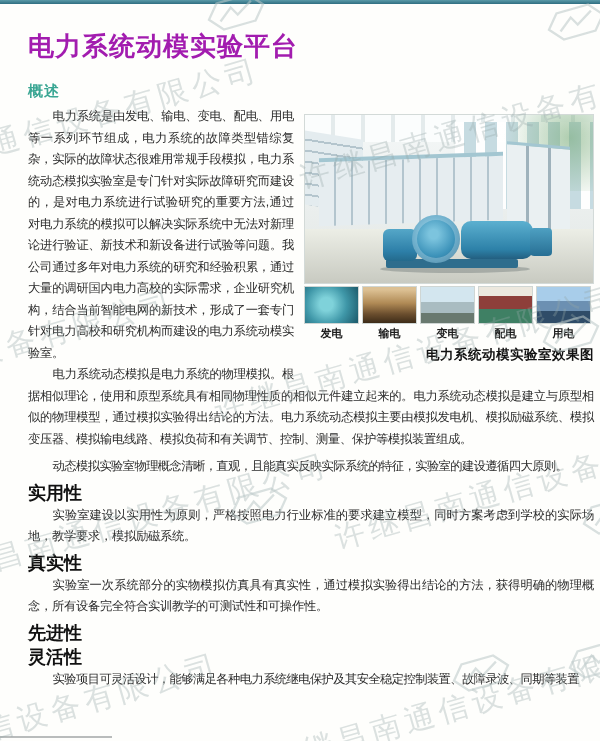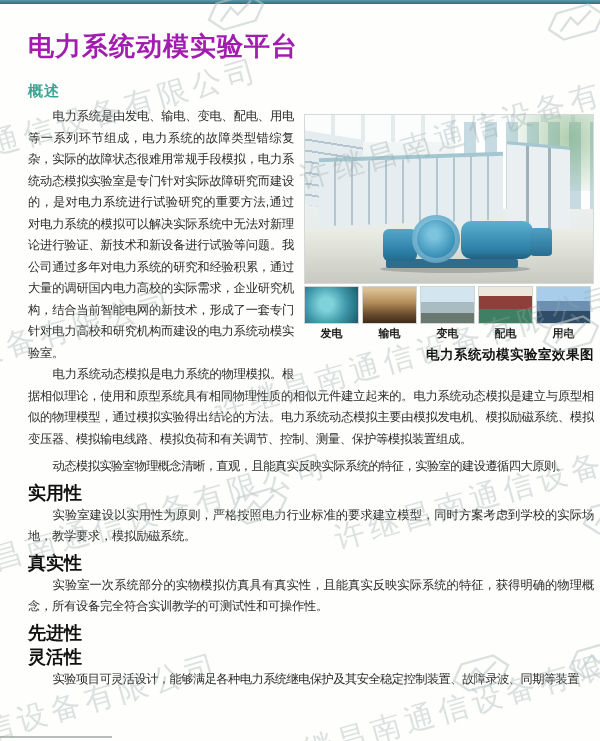--- a/index.html
+++ b/index.html
@@ -174,21 +174,21 @@
       </div>
     </section>
 
     <section>
       <p class="body-p first tight">动态模拟实验室物理概念清晰，直观，且能真实反映实际系统的特征，实验室的建设遵循四大原则。</p>
 
       <h3>实用性</h3>
       <p class="body-p">实验室建设以实用性为原则，严格按照电力行业标准的要求建立模型，同时方案考虑到学校的实际场地，教学要求，模拟励磁系统。</p>
 
       <h3>真实性</h3>
-      <p class="body-p">实验室一次系统部分的实物模拟仿真具有真实性，且能真实反映实际系统的特征，获得明确的物理概念，所有设备完全符合实训教学的可测试性和可操作性。</p>
+      <p class="body-p">实验室一次系统部分的实物模拟仿真具有真实性，通过模拟实验得出结论的方法，获得明确的物理概念，所有设备完全符合实训教学的可测试性和可操作性。</p>
 
       <h3>先进性</h3>
 
       <h3>灵活性</h3>
       <p class="body-p tight">实验项目可灵活设计，能够满足各种电力系统继电保护及其安全稳定控制装置、故障录波、同期等装置</p>
     </section>
   </div>
 
   <div class="footer-line"></div>
 </div>

